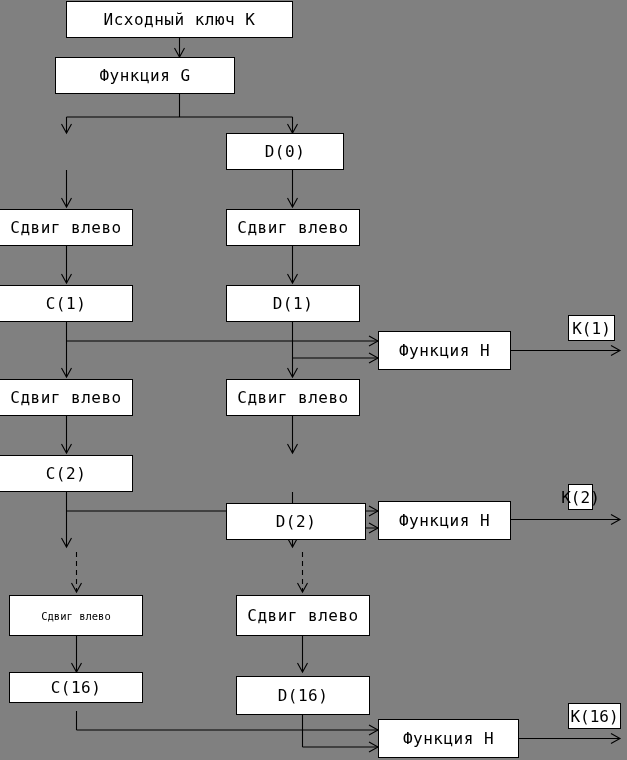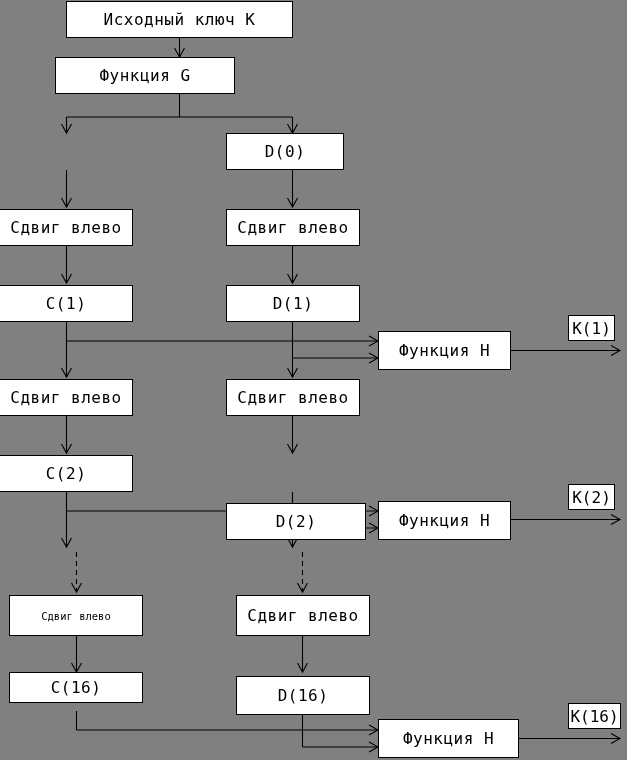--- a/index.html
+++ b/index.html
@@ -155,21 +155,21 @@
   <div class="node" style="left:-1px; top:455px; width:134px; height:37px;">
     <span>C(2)</span>
   </div>
   <div class="node" style="left:226px; top:455px; width:140px; height:37px;margin-top:48px;">
     <span>D(2)</span>
   </div>
 
   <div class="node" style="left:378px; top:501px; width:133px; height:39px;">
     <span>Функция H</span>
   </div>
-  <div class="node keyout" style="left:568px; top:484px; width:47px; height:26px;">
+  <div class="node keyout" style="left:568px; top:484px; width:25px; height:26px;">
     <span>K(2)</span>
   </div>
 
   <div class="node tight" style="left:9px; top:595px; width:134px; height:41px;">
     <span>Сдвиг влево</span>
   </div>
   <div class="node" style="left:236px; top:595px; width:134px; height:41px;">
     <span>Сдвиг влево</span>
   </div>
 

